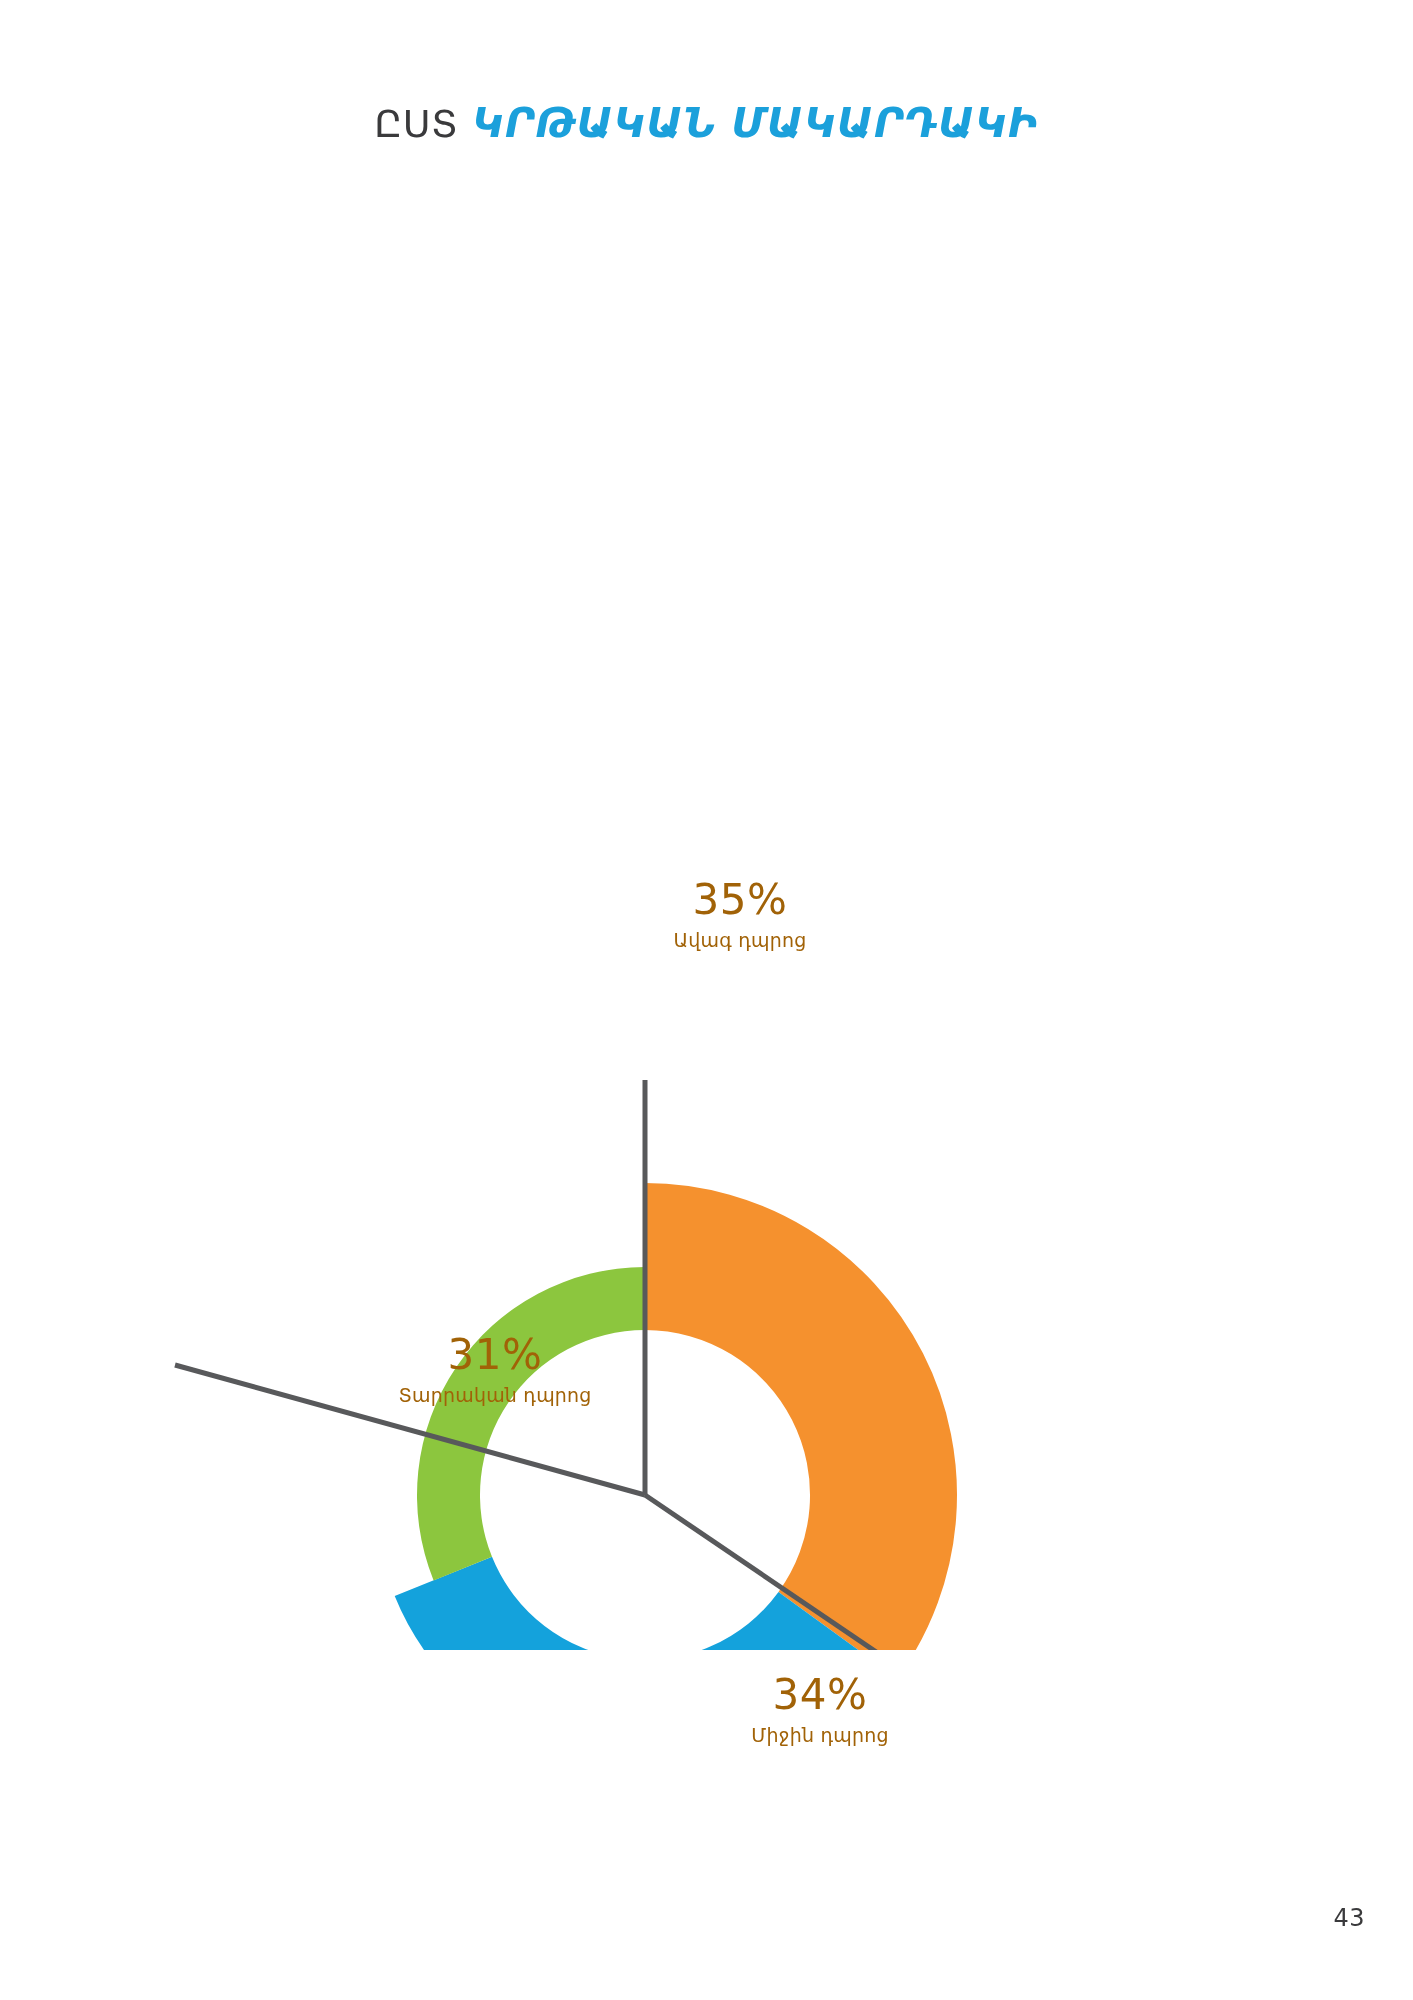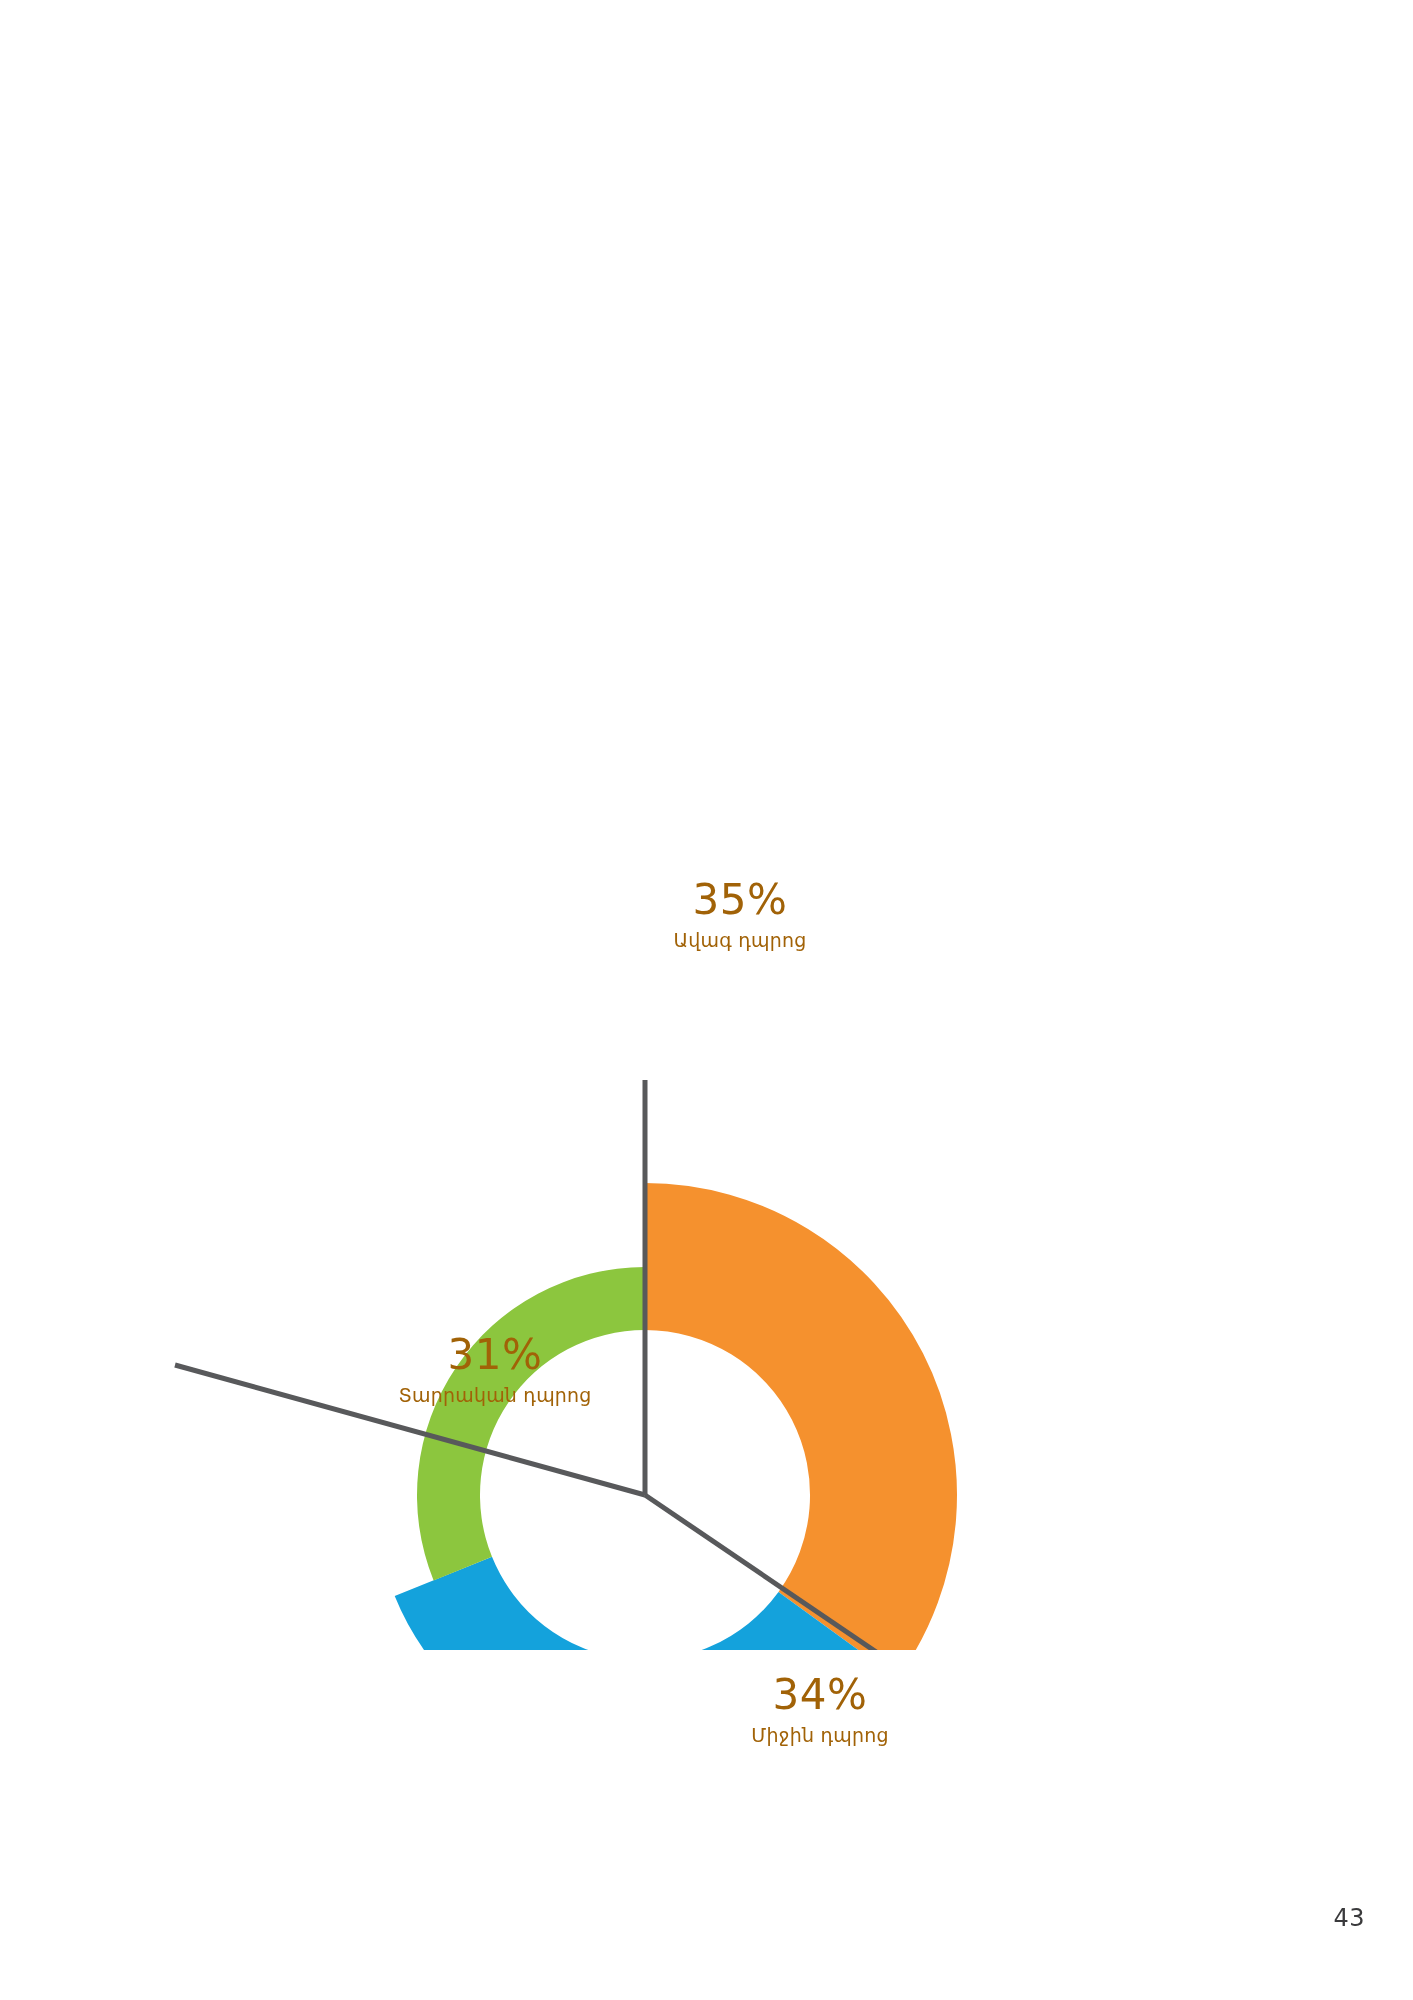--- a/index.html
+++ b/index.html
@@ -98,20 +98,23 @@
     font-size: 24px;
     color: #3a3a3c;
     font-weight: 400;
     letter-spacing: 0.5px;
   }
 </style>
 </head>
 <body>
 
 <div id="title-block">
+  <span class="title-line" id="title-line-2-wrap">
+    <span>ԸՍՏ</span><span id="title-emphasis">ԿՐԹԱԿԱՆ ՄԱԿԱՐԴԱԿԻ</span>
+  </span>
 </div>
 
 <div id="chart-area">
 
   <svg id="donut-svg" width="1413" height="1350" viewBox="0 0 1413 1350">
 
     <path fill="#F5912E" d="M 645.0 883.0 A 312 312 0 0 1 897.4 1378.4 L 778.5 1292.0 A 165 165 0 0 0 645.0 1030.0 Z"></path>
 
     <path fill="#14A2DC" d="M 863.4 1353.7 A 270 270 0 0 1 394.7 1296.1 L 492.0 1256.8 A 165 165 0 0 0 778.5 1292.0 Z"></path>
 

